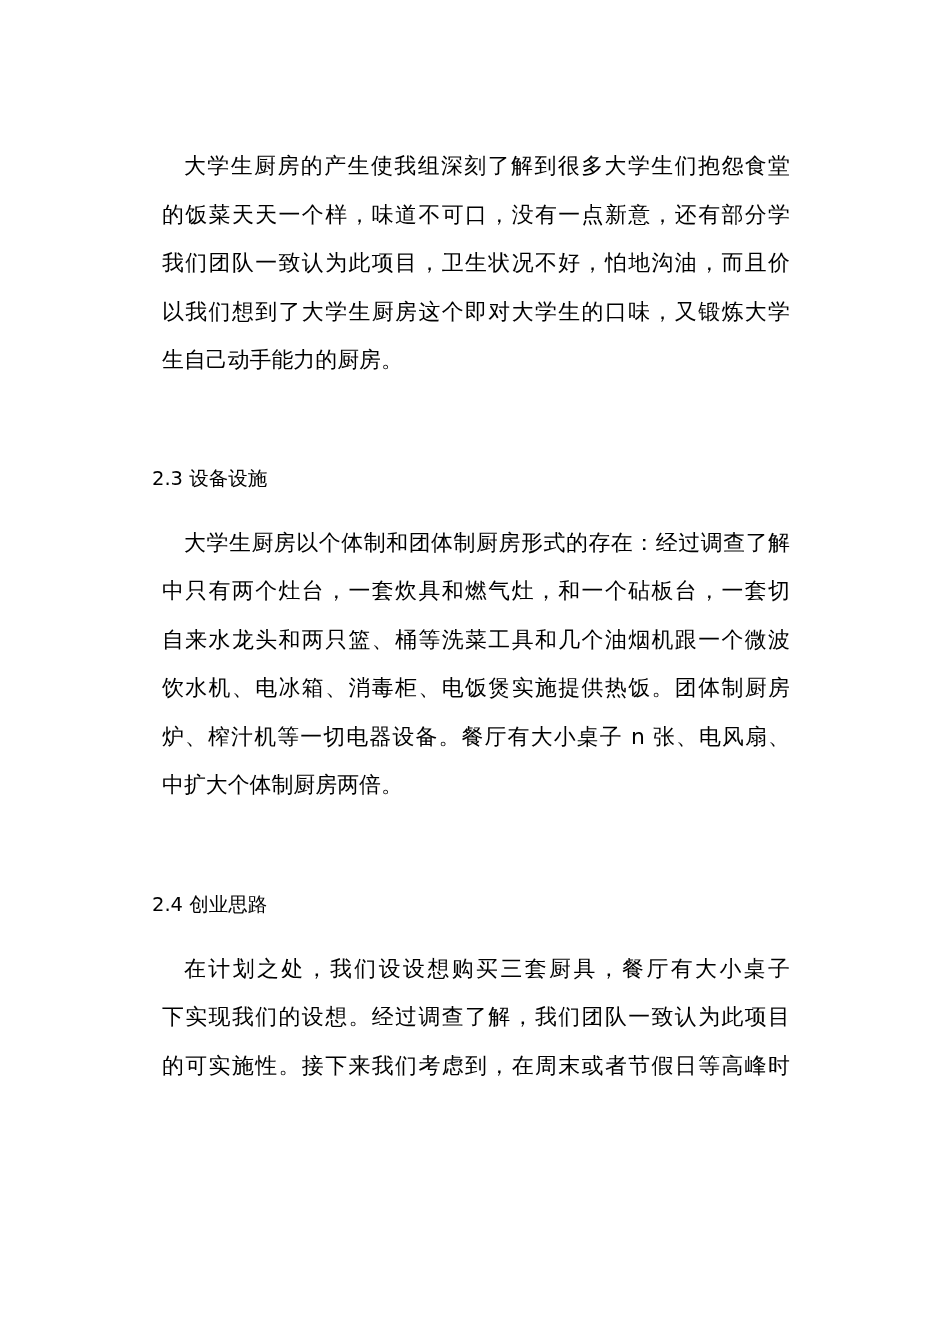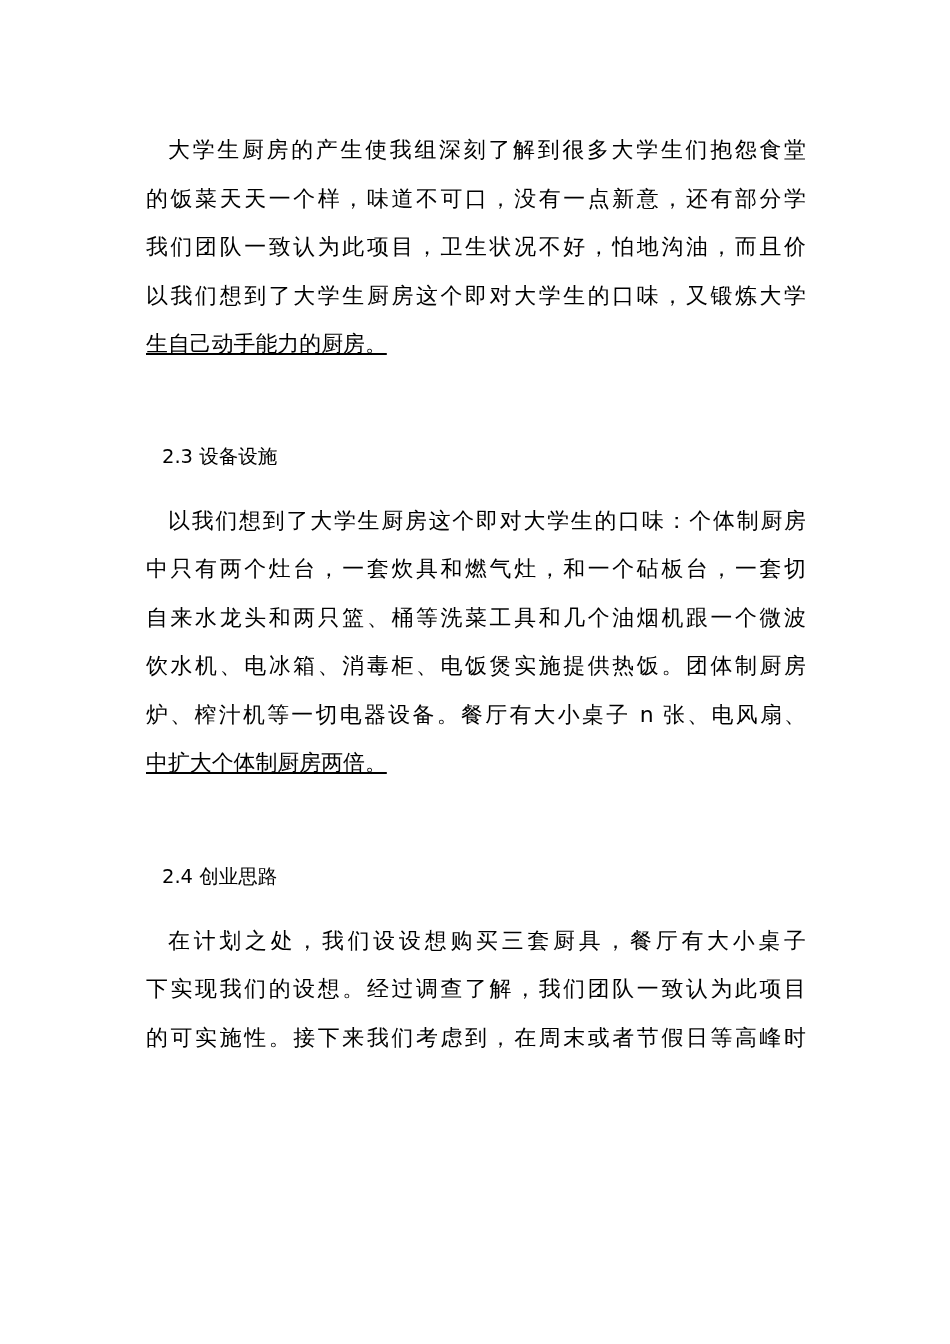--- a/index.html
+++ b/index.html
@@ -17,45 +17,44 @@
     }
     .page {
       position: absolute;
       left: 146px;
       top: 126px;
       width: 660px;
     }
     .para {
       font-size: 21.9px;
       line-height: 48.5px;
-      margin: 0;
+      margin: 16px;
       text-align: justify;
       text-justify: inter-character;
       letter-spacing: 0;
       white-space: normal;
     }
     .para .line {
       display: block;
       height: 48.5px;
       white-space: nowrap;
       text-align-last: justify;
       text-align: justify;
       overflow: hidden;
     }
     .para .line.last {
       text-align-last: left;
-      text-decoration: underline;
     }
     .para .line.first {
       padding-left: 22px;
     }
     .heading {
       font-size: 19.5px;
       line-height: 48px;
-      margin: 16px;
+      margin: 6px;
       height: 48px;
     }
     .gap1 { height: 48px; }
     .gap2 { height: 49px; }
   </style>
 </head>
 <body>
 
 <div class="page">
 
@@ -64,21 +63,21 @@
     <span class="line">的饭菜天天一个样，味道不可口，没有一点新意，还有部分学</span>
     <span class="line">我们团队一致认为此项目，卫生状况不好，怕地沟油，而且价</span>
     <span class="line">以我们想到了大学生厨房这个即对大学生的口味，又锻炼大学</span>
     <span class="line last">生自己动手能力的厨房。</span>
   </div>
 
   <div class="gap1"></div>
 
   <div class="heading">2.3 设备设施</div>
   <div class="para">
-    <span class="line first">以我们想到了大学生厨房这个即对大学生的口味：个体制厨房</span>
+    <span class="line first">大学生厨房以个体制和团体制厨房形式的存在：经过调查了解</span>
     <span class="line">中只有两个灶台，一套炊具和燃气灶，和一个砧板台，一套切</span>
     <span class="line">自来水龙头和两只篮、桶等洗菜工具和几个油烟机跟一个微波</span>
     <span class="line">饮水机、电冰箱、消毒柜、电饭煲实施提供热饭。团体制厨房</span>
     <span class="line">炉、榨汁机等一切电器设备。餐厅有大小桌子 n 张、电风扇、</span>
     <span class="line last">中扩大个体制厨房两倍。</span>
   </div>
 
   <div class="gap2"></div>
 
   <div class="heading">2.4 创业思路</div>

